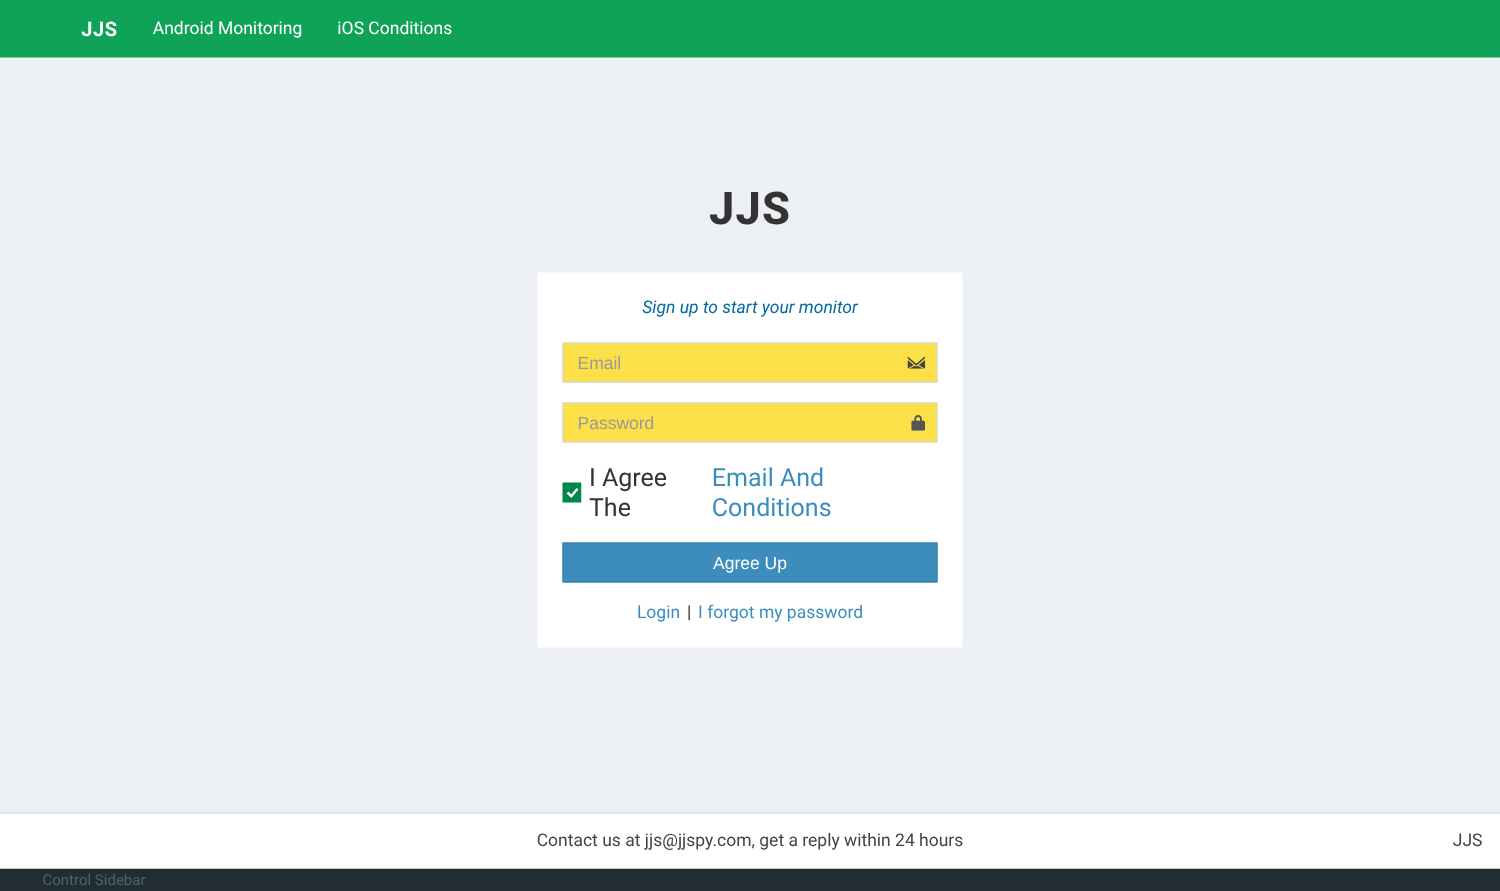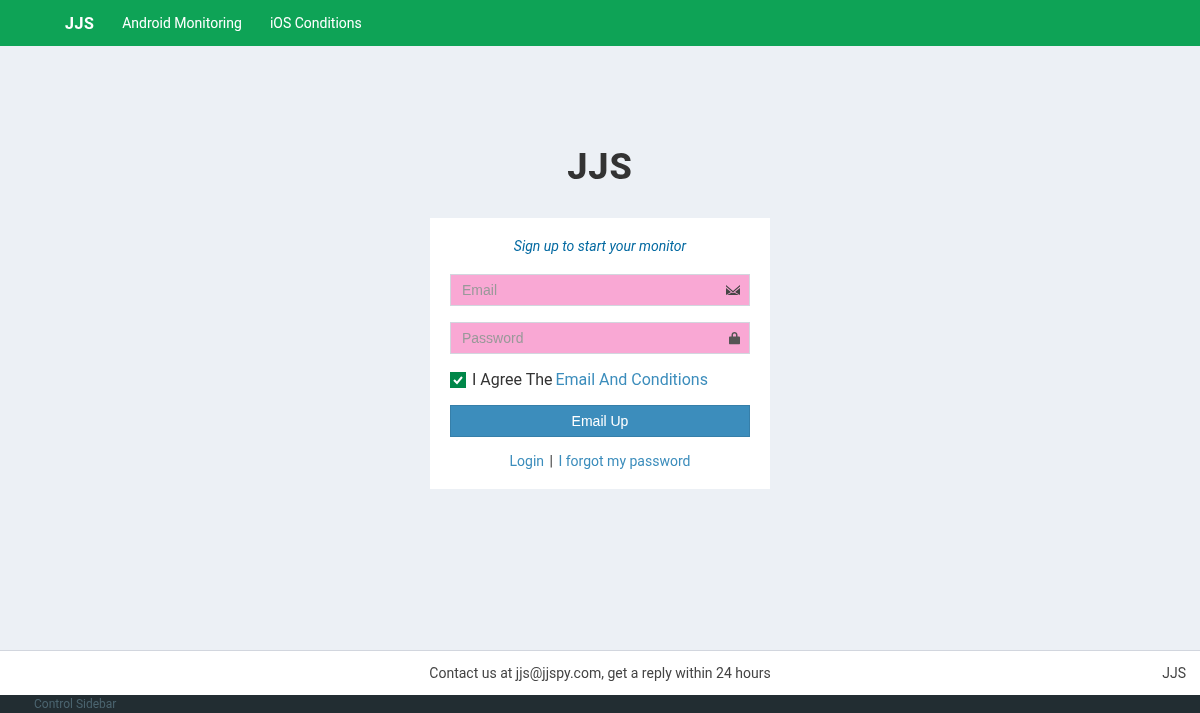--- a/index.html
+++ b/index.html
@@ -65,40 +65,40 @@
       position: relative;
       margin-bottom: 16px;
     }
     .form-input {
       width: 100%;
       height: 32px;
       border: 1px solid #d2d6de;
       padding: 6px 26px 6px 11px;
       font-size: 14px;
       color: #555;
-      background: #f9a8d4;
+      background: #fde047;
     }
     .form-input::placeholder {
       color: #999;
     }
     .input-icon {
       position: absolute;
       right: 10px;
       top: 50%;
       transform: translateY(-50%);
       color: #555;
       display: flex;
       align-items: center;
       justify-content: center;
     }
     .checkbox-row {
       display: flex;
       align-items: center;
       margin-bottom: 16px;
-      font-size: 16px;
+      font-size: 20px;
       color: #333;
     }
     .checkbox-box {
       width: 16px;
       height: 16px;
       background: #008749;
       display: inline-flex;
       align-items: center;
       justify-content: center;
       margin-right: 6px;
@@ -208,21 +208,21 @@
     <div class="checkbox-row">
       <span class="checkbox-box">
         <svg viewBox="0 0 12 12">
           <path d="M2 6 L5 9 L10 3" stroke="#fff" stroke-width="2" fill="none"></path>
         </svg>
       </span>
       <span>I Agree The</span>
       <span class="terms-link">Email And Conditions</span>
     </div>
 
-    <button class="signup-btn">Email Up</button>
+    <button class="signup-btn">Agree Up</button>
 
     <div class="bottom-links">
       <span class="link">Login</span>
       <span class="sep">|</span>
       <span class="link">I forgot my password</span>
     </div>
   </div>
 </div>
 
 <div class="footer">

